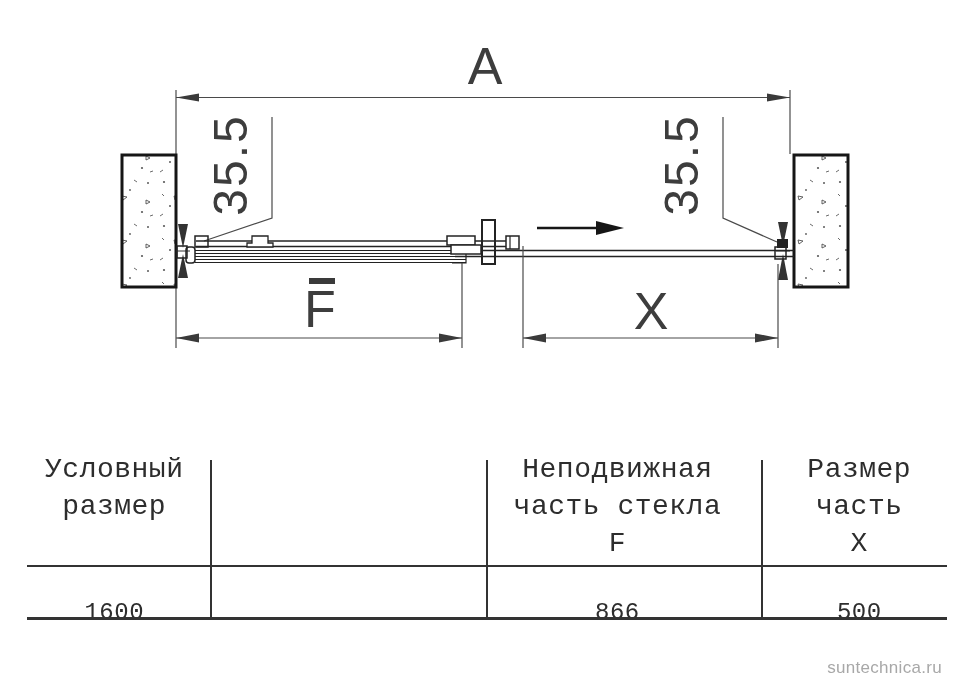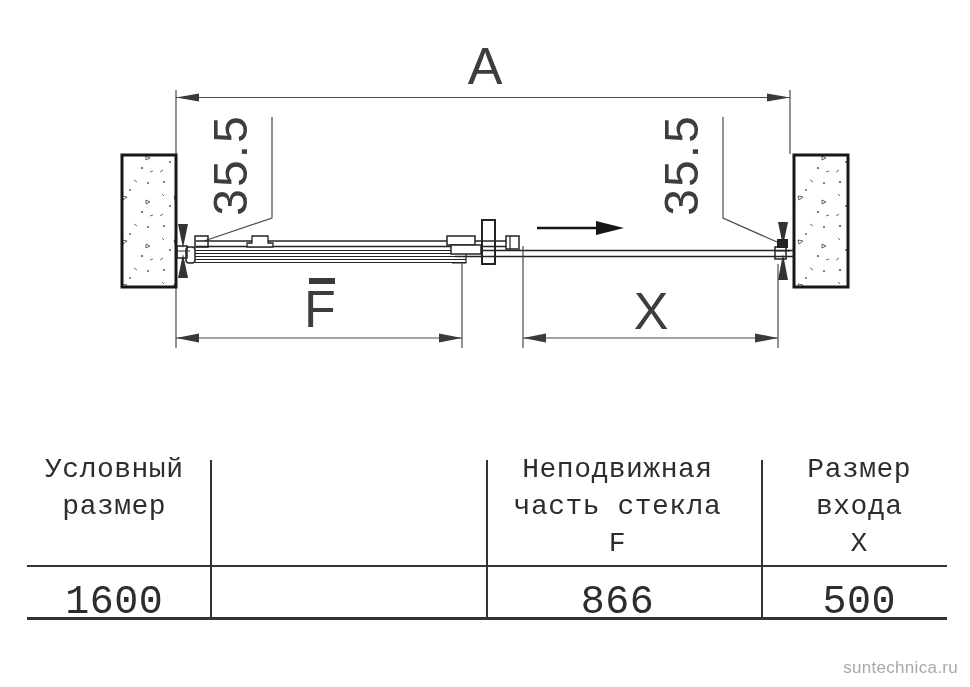--- a/index.html
+++ b/index.html
@@ -12,31 +12,31 @@
   
   .spec-table{position:absolute;left:27px;top:448px;width:920px;height:172px;}
   .cols{display:flex;width:100%;height:100%;}
   .col{box-sizing:border-box;text-align:center;font-family:Liberation Mono, monospace;}
   .col.c1{width:184px;}
   .col.c2{width:276px;}
   .col.c3{width:325px;}
   .col.c4{width:185px;}
   .hdr{padding-top:3px;height:114px;}
   .hdr-line{line-height:37px;font-size:28px;letter-spacing:.5px;color:#2d2d2d;white-space:nowrap;}
-  .val{height:50px;margin-top:12px;display:flex;align-items:center;justify-content:center;
-       font-size:40px;letter-spacing:.5px;color:#2d2d2d;}
+  .val{height:50px;margin-top:22px;display:flex;align-items:center;justify-content:center;
+       font-size:24px;letter-spacing:.5px;color:#2d2d2d;}
   .hline{position:absolute;left:0;width:920px;background:#333;}
   .hline.top{top:117px;height:2px;}
   .hline.bottom{top:169px;height:3px;}
   .vline{position:absolute;top:12px;height:157px;width:2px;background:#333;}
   .vline.v1{left:183px;}
   .vline.v2{left:459px;}
   .vline.v3{left:734px;}
   
-  .watermark{position:absolute;right:12px;top:658px;font-size:17px;color:#a8a8a8;letter-spacing:.3px;}
+  .watermark{position:absolute;right:28px;top:658px;font-size:17px;color:#a8a8a8;letter-spacing:.3px;}
 </style>
 </head>
 <body>
 
 <div class="stage">
 
   <svg class="diagram" width="970" height="440" viewBox="0 0 970 440">
     <defs>
       <pattern id="concrete" width="52" height="44" patternUnits="userSpaceOnUse">
         <rect width="52" height="44" fill="#ffffff"></rect>
@@ -163,21 +163,21 @@
         <div class="hdr">
           <div class="hdr-line">Неподвижная</div>
           <div class="hdr-line">часть стекла</div>
           <div class="hdr-line">F</div>
         </div>
         <div class="val">866</div>
       </div>
       <div class="col c4">
         <div class="hdr">
           <div class="hdr-line">Размер</div>
-          <div class="hdr-line">входа</div>
+          <div class="hdr-line">часть</div>
           <div class="hdr-line">Х</div>
         </div>
         <div class="val">500</div>
       </div>
     </div>
     <div class="hline top"></div>
     <div class="hline bottom"></div>
     <div class="vline v1"></div>
     <div class="vline v2"></div>
     <div class="vline v3"></div>

